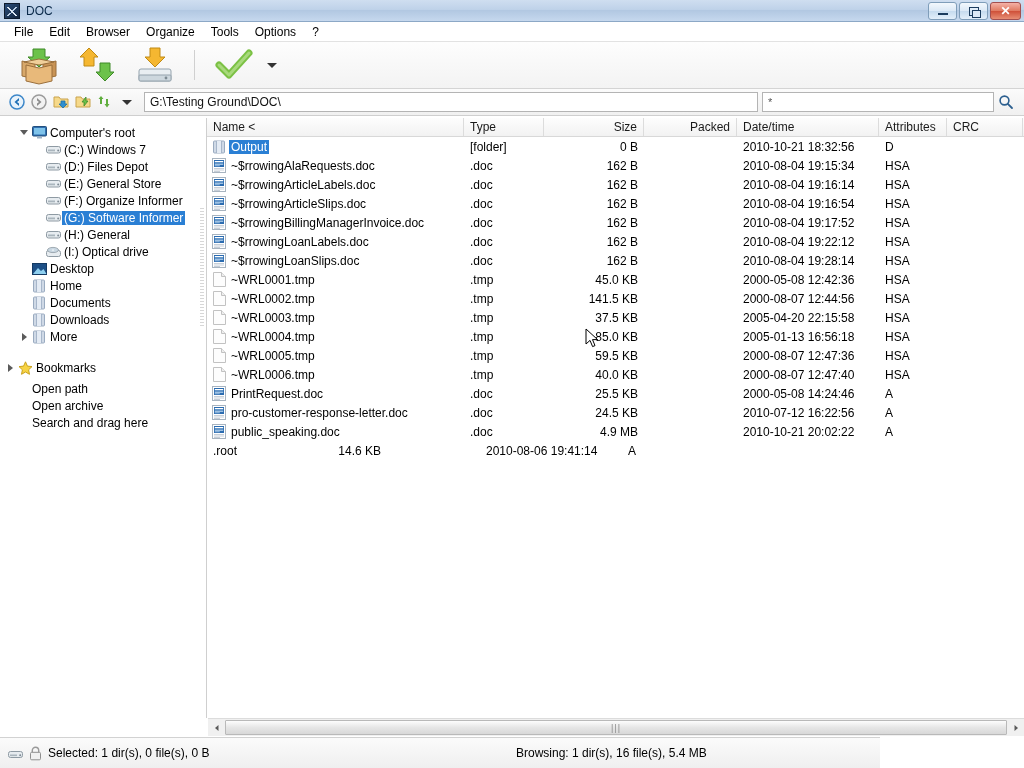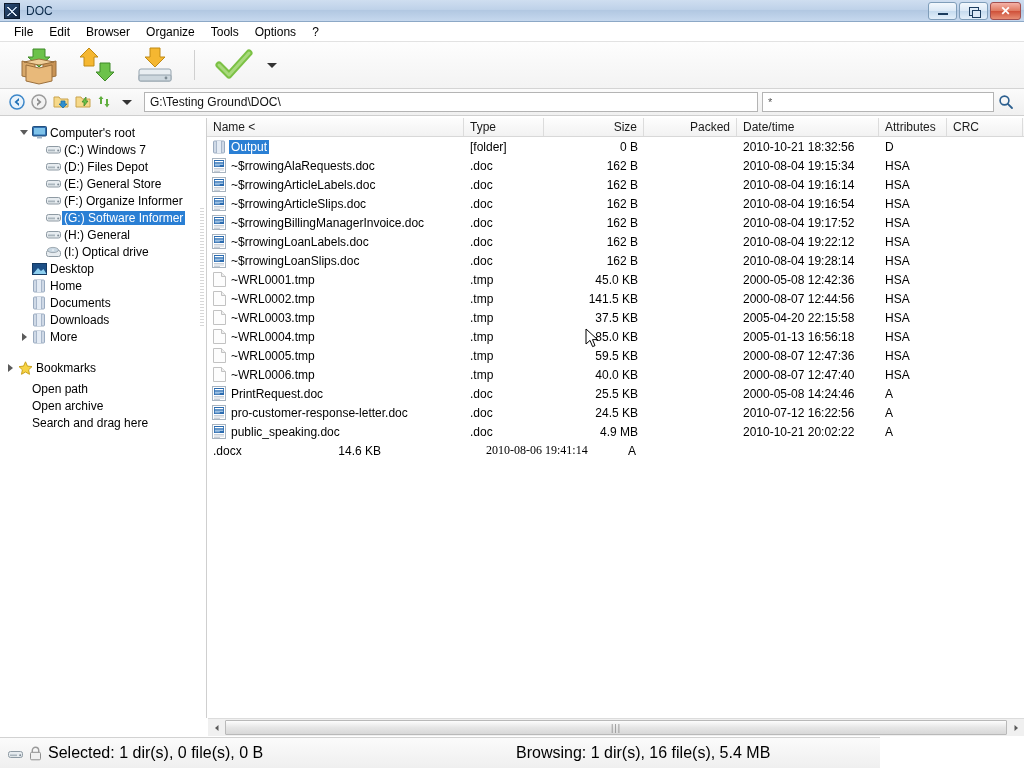--- a/index.html
+++ b/index.html
@@ -198,21 +198,21 @@
     position: absolute; right: 2px; top: 90px; width: 4px; height: 120px;
     background: repeating-linear-gradient(to bottom,#d7d7d7 0 1px,transparent 1px 3px);
   }
 
   
   #statusbar {
     position: absolute; top: 737px; left: 0; width: 880px; height: 31px;
     background: linear-gradient(to bottom,#fbfbfb 0%,#efefef 100%);
     border-top: 1px solid #d2d2d2;
     display: flex; align-items: center;
-    font-size: 16px; color: #000;
+    font-size: 12px; color: #000;
   }
   .sb-seg { display: flex; align-items: center; }
   #sb-left { padding-left: 8px; gap: 6px; }
   #sb-right { position: absolute; left: 516px; }
 
   
   #cursor { position: absolute; left: 585px; top: 328px; pointer-events: none; }
 </style>
 </head>
 <body>
@@ -876,24 +876,24 @@
             </span>
           </div>
           <div class="cell" style="width: 80px; flex: 0 0 80px;">.doc</div>
           <div class="cell r" style="width: 100px; flex: 0 0 100px;">4.9 MB</div>
           <div class="cell r" style="width: 93px; flex: 0 0 93px;"></div>
           <div class="cell" style="width: 142px; flex: 0 0 142px;">2010-10-21 20:02:22</div>
           <div class="cell" style="width: 68px; flex: 0 0 68px;">A</div>
           <div class="cell" style="width: 76px; flex: 0 0 76px;"></div>
         </div>
         <div class="frow">
-          <div class="cell" style="width: 80px; flex: 0 0 80px;">.docx</div>
+          <div class="cell" style="width: 80px; flex: 0 0 80px;">.root</div>
           <div class="cell r" style="width: 100px; flex: 0 0 100px;">14.6 KB</div>
           <div class="cell r" style="width: 93px; flex: 0 0 93px;"></div>
-          <div class="cell" style="width: 142px; flex: 0 0 142px; font-family: Liberation Serif, serif;">2010-08-06 19:41:14</div>
+          <div class="cell" style="width: 142px; flex: 0 0 142px;">2010-08-06 19:41:14</div>
           <div class="cell" style="width: 68px; flex: 0 0 68px;">A</div>
           <div class="cell" style="width: 76px; flex: 0 0 76px;"></div>
         </div>
       </div>
   </div>
 </div>
 
 <div id="hscroll">
   <div class="sb-arrow">
     <svg width="8" height="8" viewBox="0 0 8 8">

